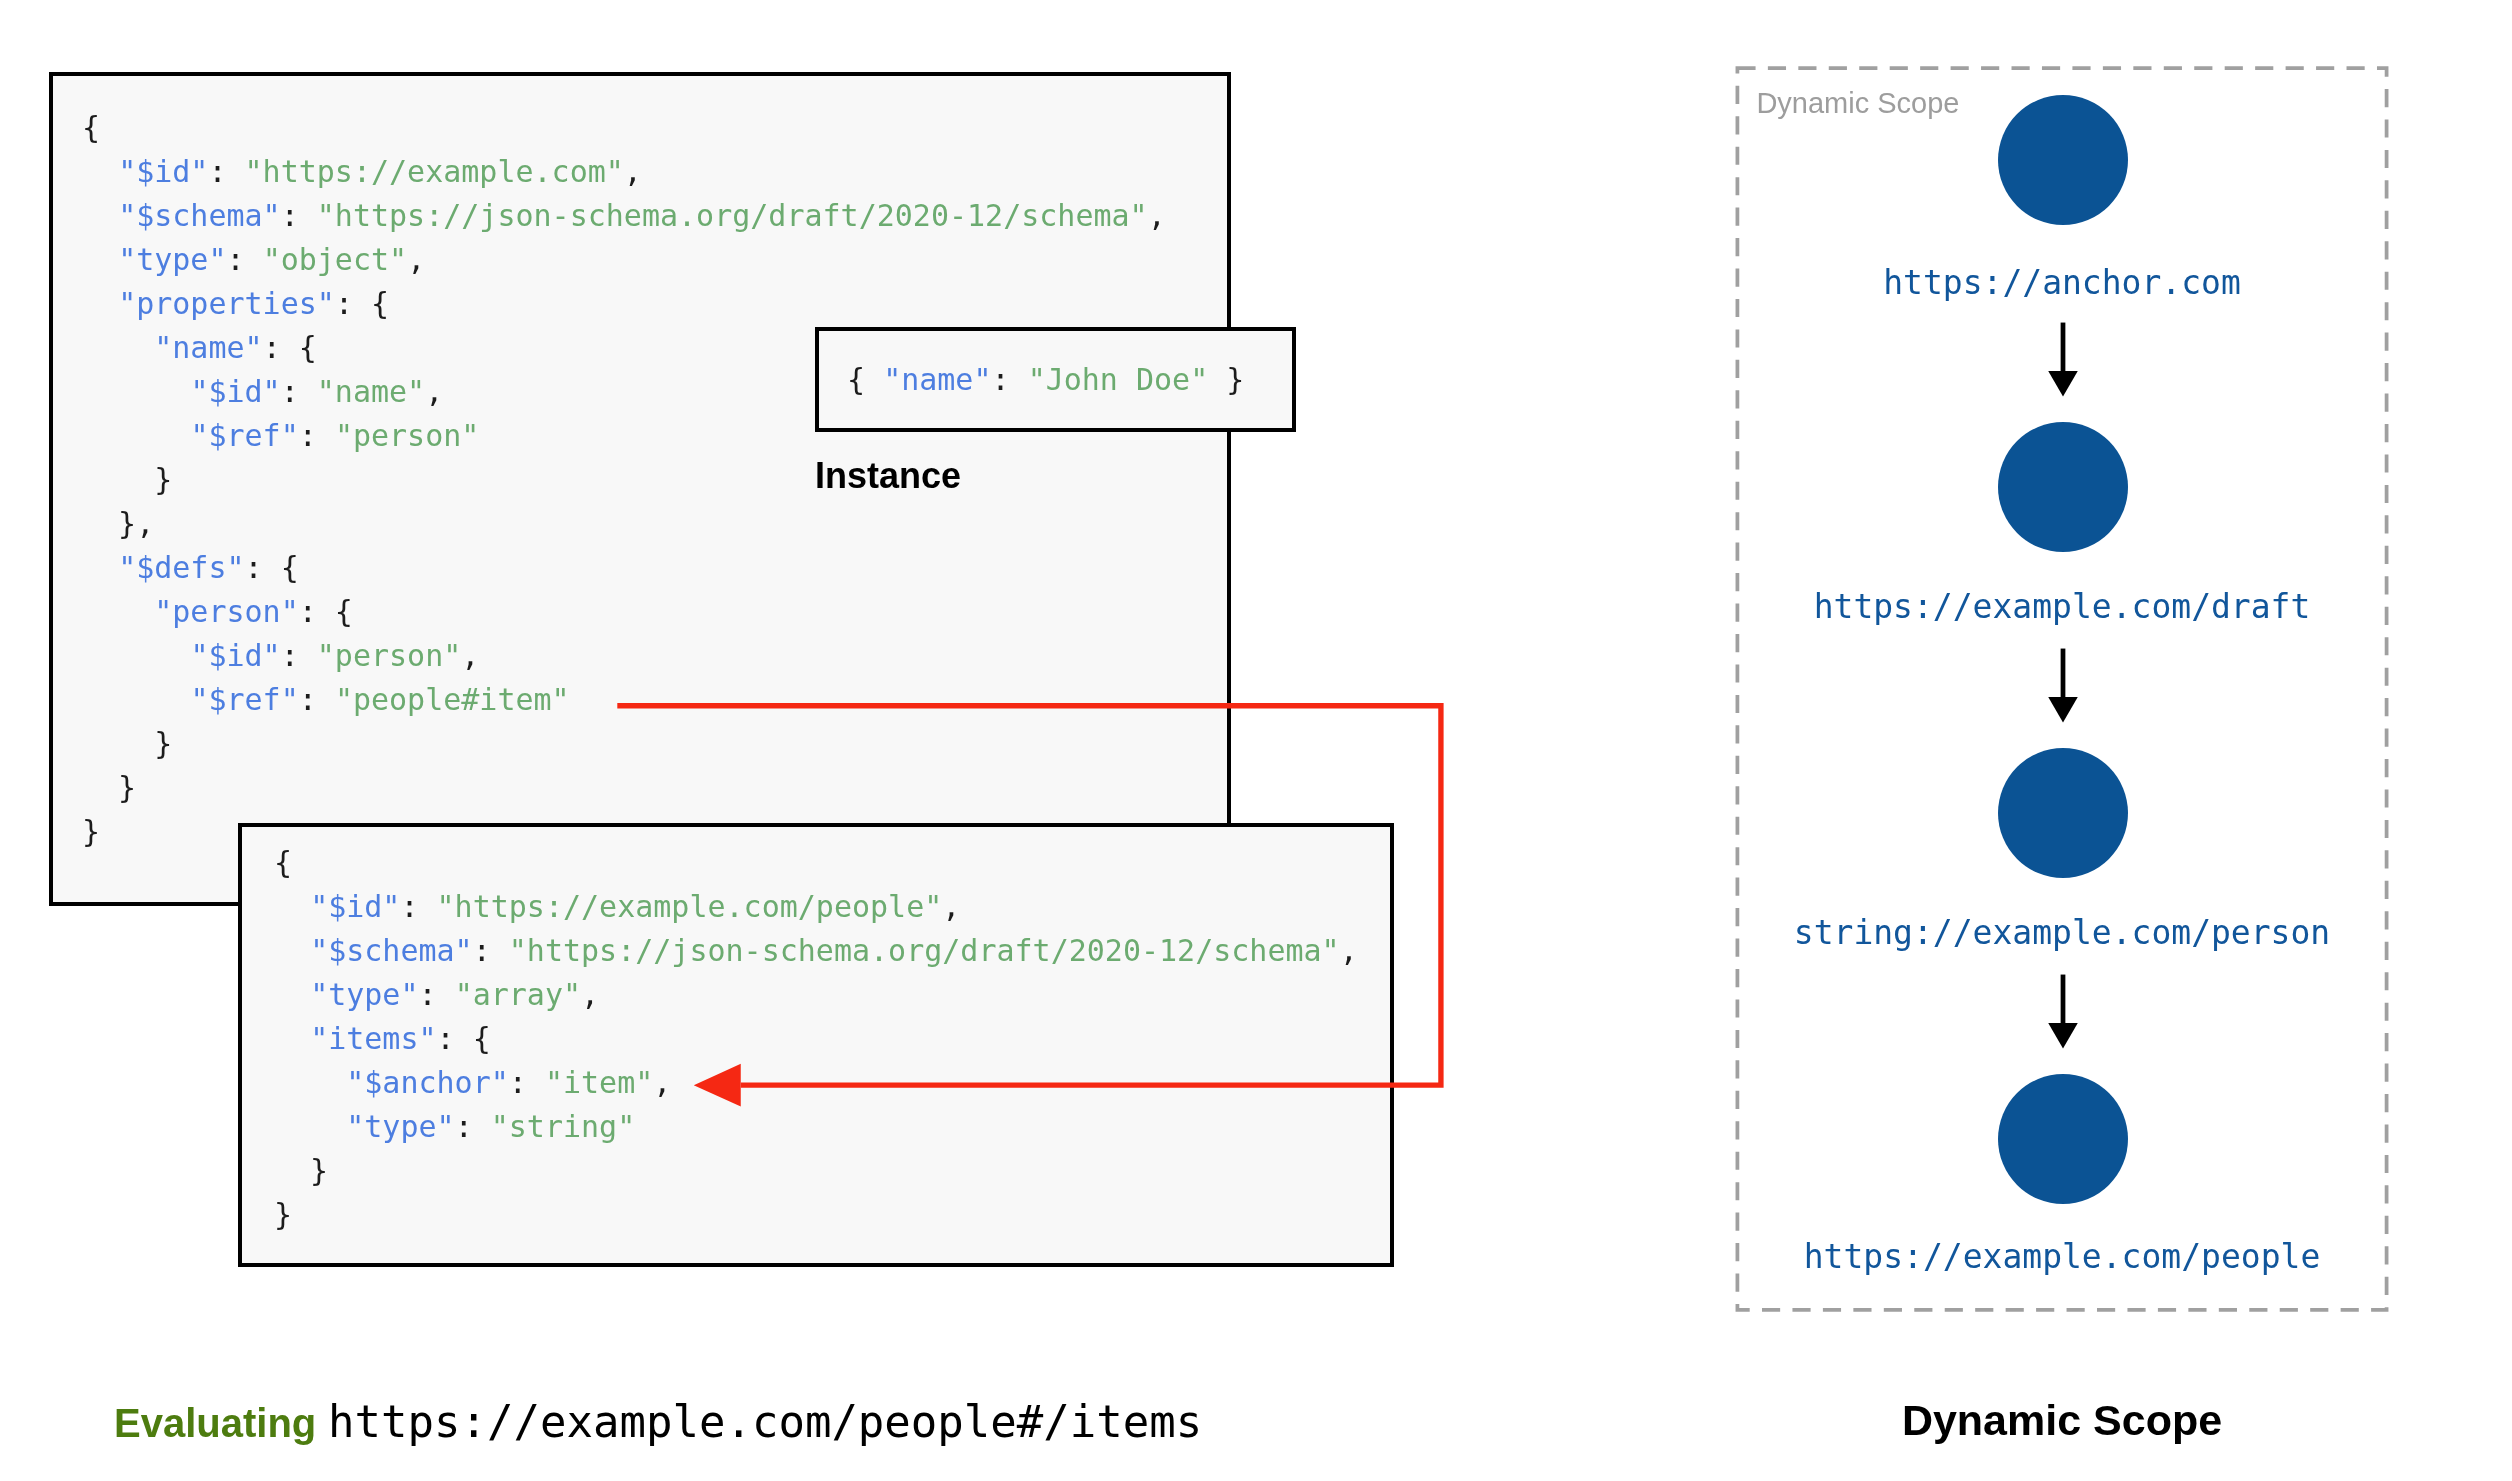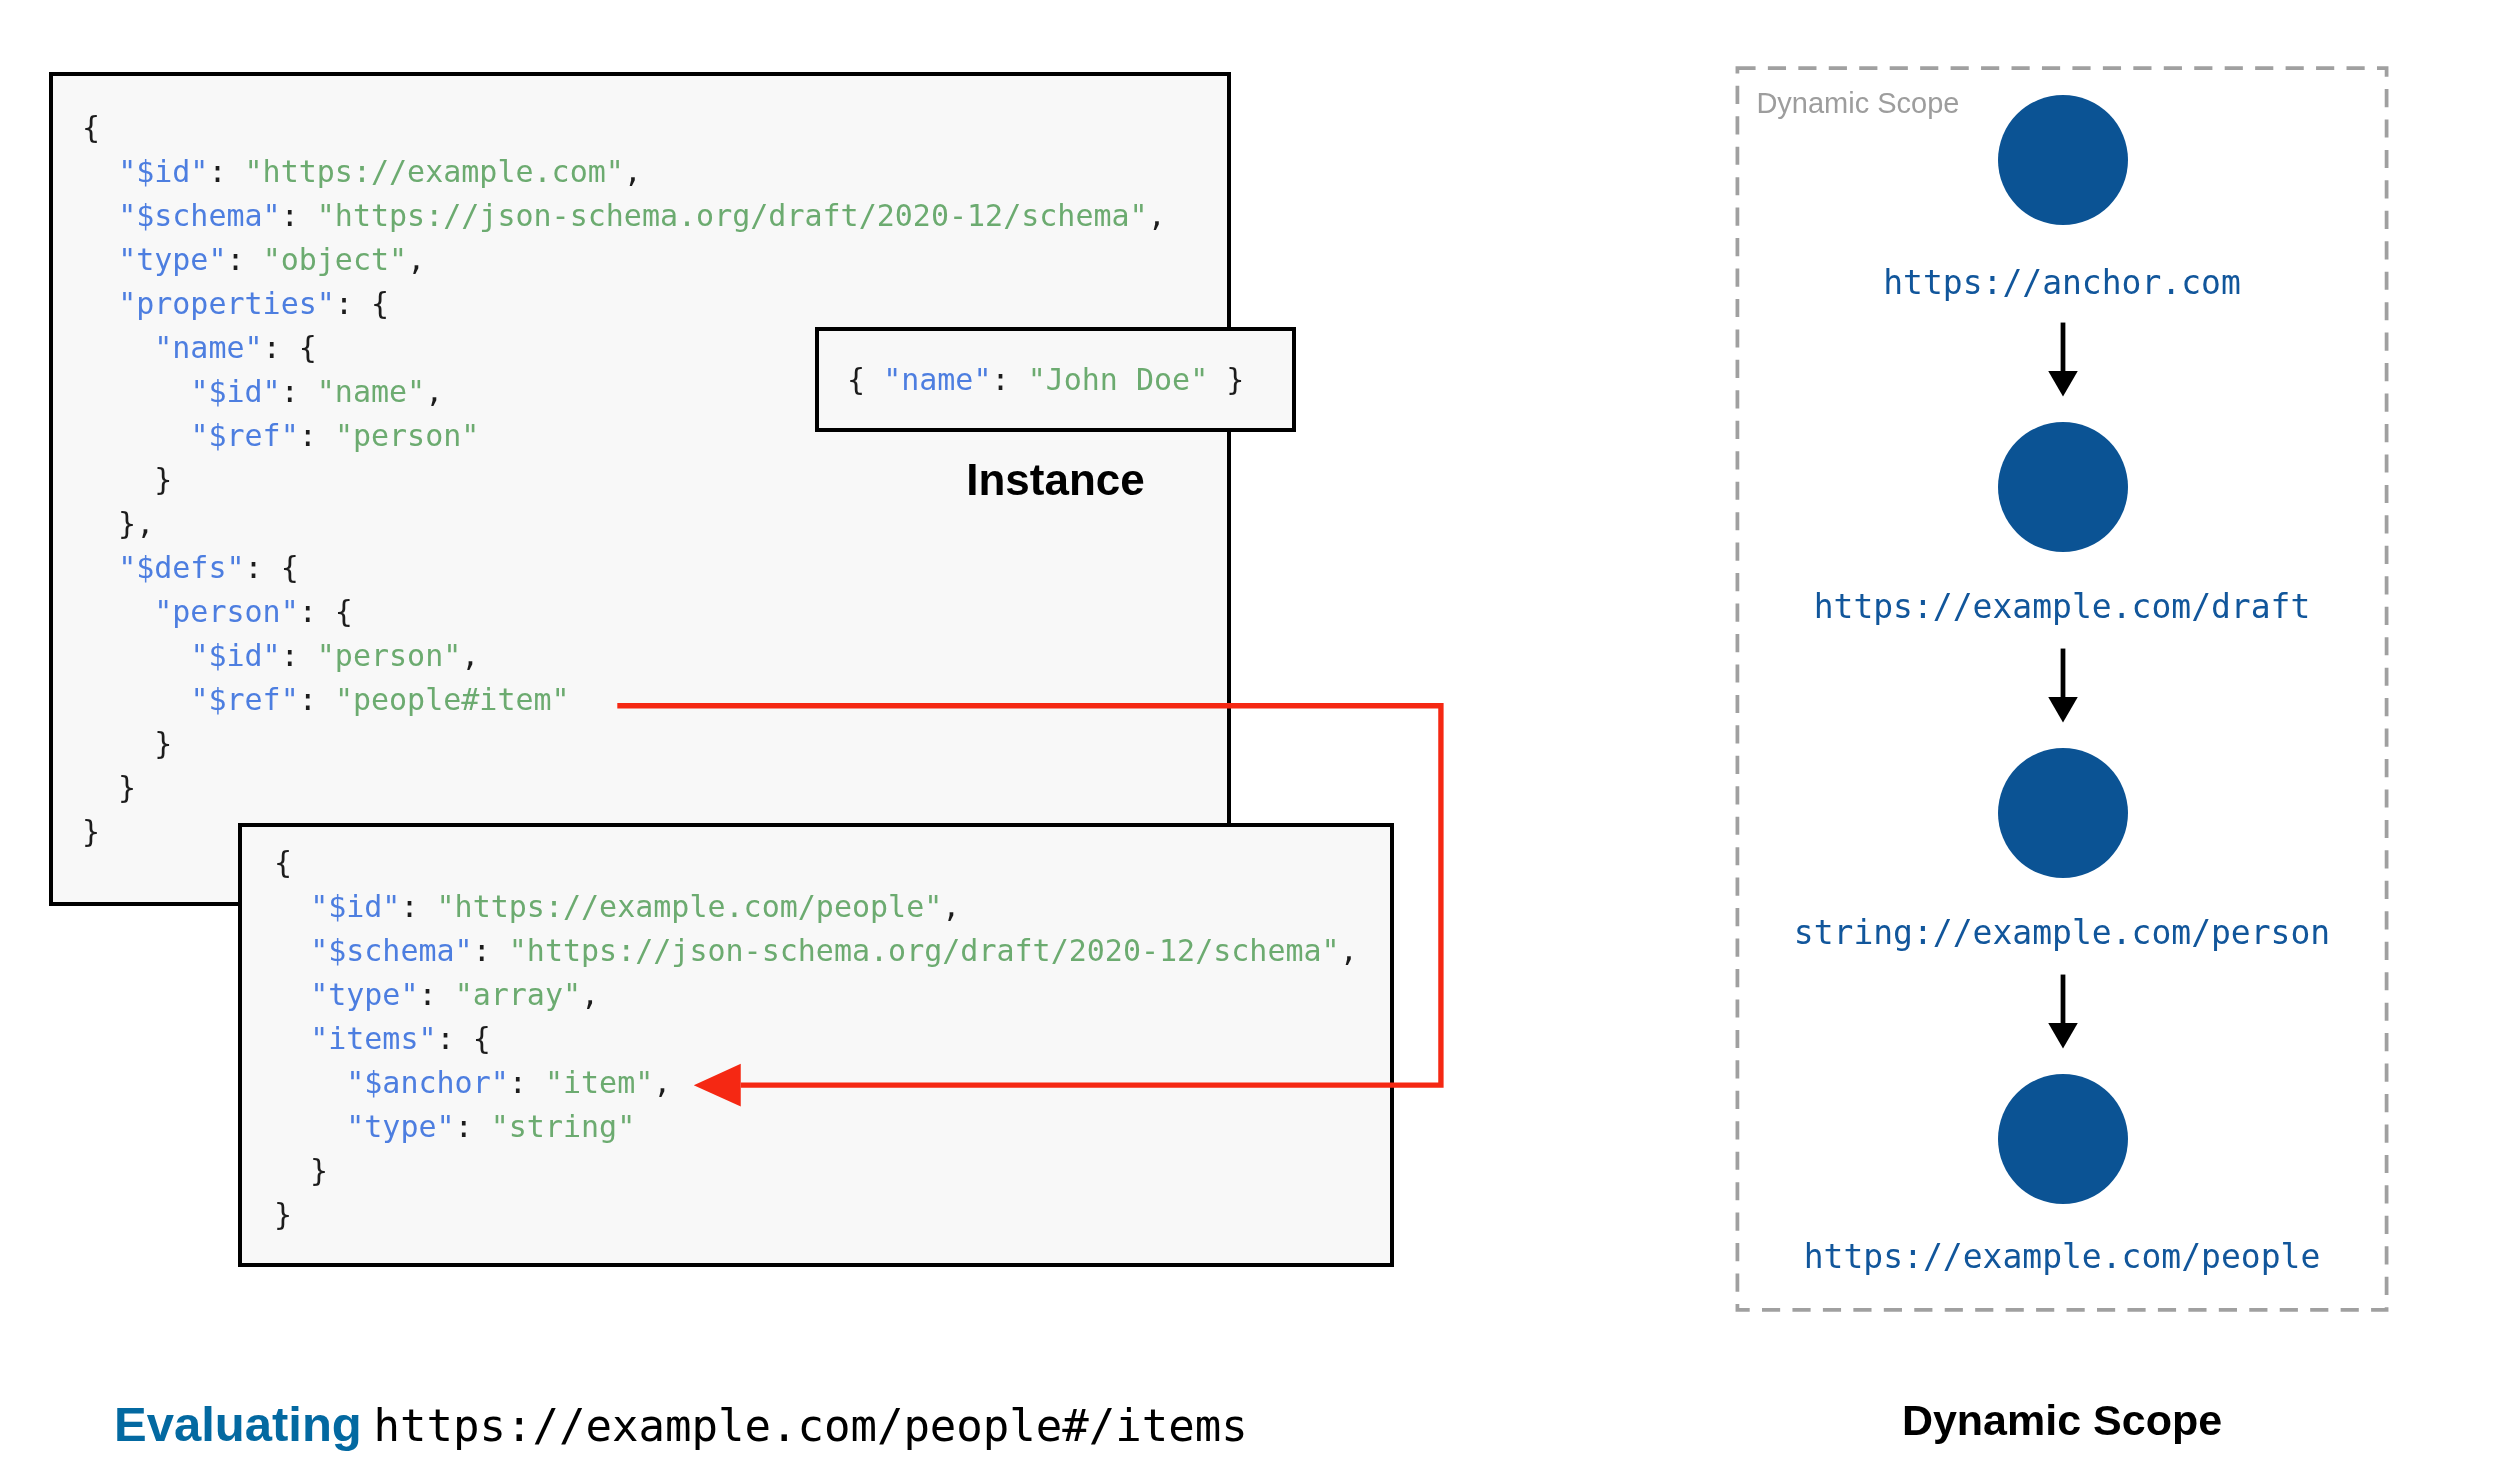--- a/index.html
+++ b/index.html
@@ -21,21 +21,21 @@
   .tok-k { color: #4d7ee0; }
   .tok-s { color: #6cab70; }
   .tok-p { color: #1c1c1c; }
 
   #box-main   { left: 49px;  top: 72px;  width: 1182px; height: 834px; padding: 30px 10.7px 0 29px; }
   #box-instance { left: 815px; top: 327px; width: 481px; height: 105px; padding-left: 28px;
                   display: flex; align-items: center; }
   #box-people { left: 238px; top: 823px; width: 1156px; height: 444px; padding: 14px 10.7px 0 32px; }
 
   .box-label { position: absolute; font-weight: 700; color: #000000; }
-  #label-instance { left: 815px; top: 455px; width: 481px; text-align: center; font-size: 44px; }
+  #label-instance { left: 815px; top: 455px; width: 481px; text-align: left; font-size: 36px; }
 
   #ref-connector { position: absolute; left: 0; top: 0; width: 2512px; height: 1482px; pointer-events: none; }
 
   #scope-panel { position: absolute; left: 1735px; top: 66px; width: 654px; height: 1246px; }
   #scope-panel .dashed-border { position: absolute; left: 0; top: 0; }
   .panel-label { position: absolute; left: 21.4px; top: 21.4px; font-size: 29px; color: #9d9d9d; }
   .scope-node {
     position: absolute; left: 263px; width: 130px; height: 130px;
     border-radius: 50%; background: #0b5394;
   }
@@ -46,21 +46,21 @@
     font-size: 33px; line-height: 41px; color: #11569b;
   }
   #url-0 { top: 196px; }  #url-1 { top: 520px; }  #url-2 { top: 846px; }  #url-3 { top: 1170px; }
   .down-arrow { position: absolute; left: 309px; }
   #arrow-0 { top: 255px; }  #arrow-1 { top: 581px; }  #arrow-2 { top: 907px; }
 
   #caption-evaluating {
     position: absolute; left: 114px; top: 1396px;
     display: flex; align-items: baseline; gap: 11.8px; white-space: nowrap;
   }
-  .cap-bold { font-family: "Liberation Sans", sans-serif; font-weight: 700; font-size: 49px; color: #0369a1; }
+  .cap-bold { font-family: "Liberation Sans", sans-serif; font-weight: 700; font-size: 40px; color: #4d7c0f; }
   .cap-mono { font-family: "DejaVu Sans Mono", "Liberation Mono", monospace; font-size: 44px; color: #000000; }
   #caption-scope {
     position: absolute; left: 1735px; top: 1396px; width: 654px; text-align: center;
     font-weight: 700; font-size: 43px; color: #000000;
   }
 </style>
 </head>
 <body>
 
 <div id="canvas">

